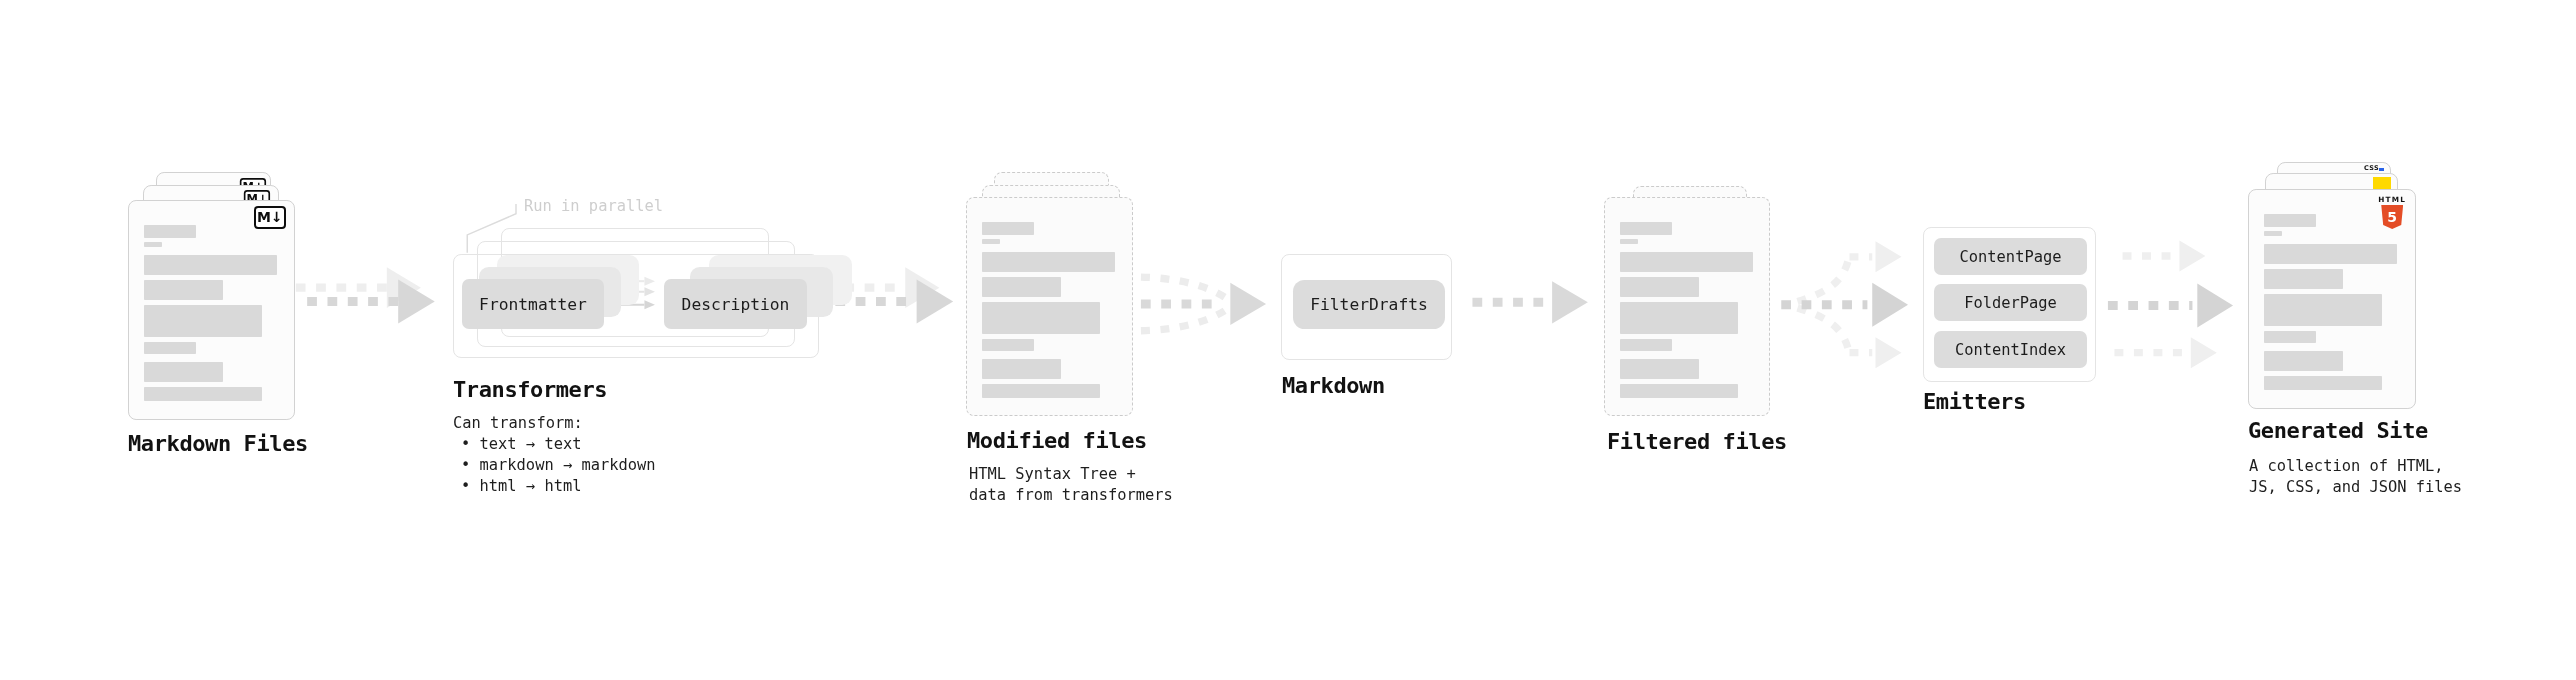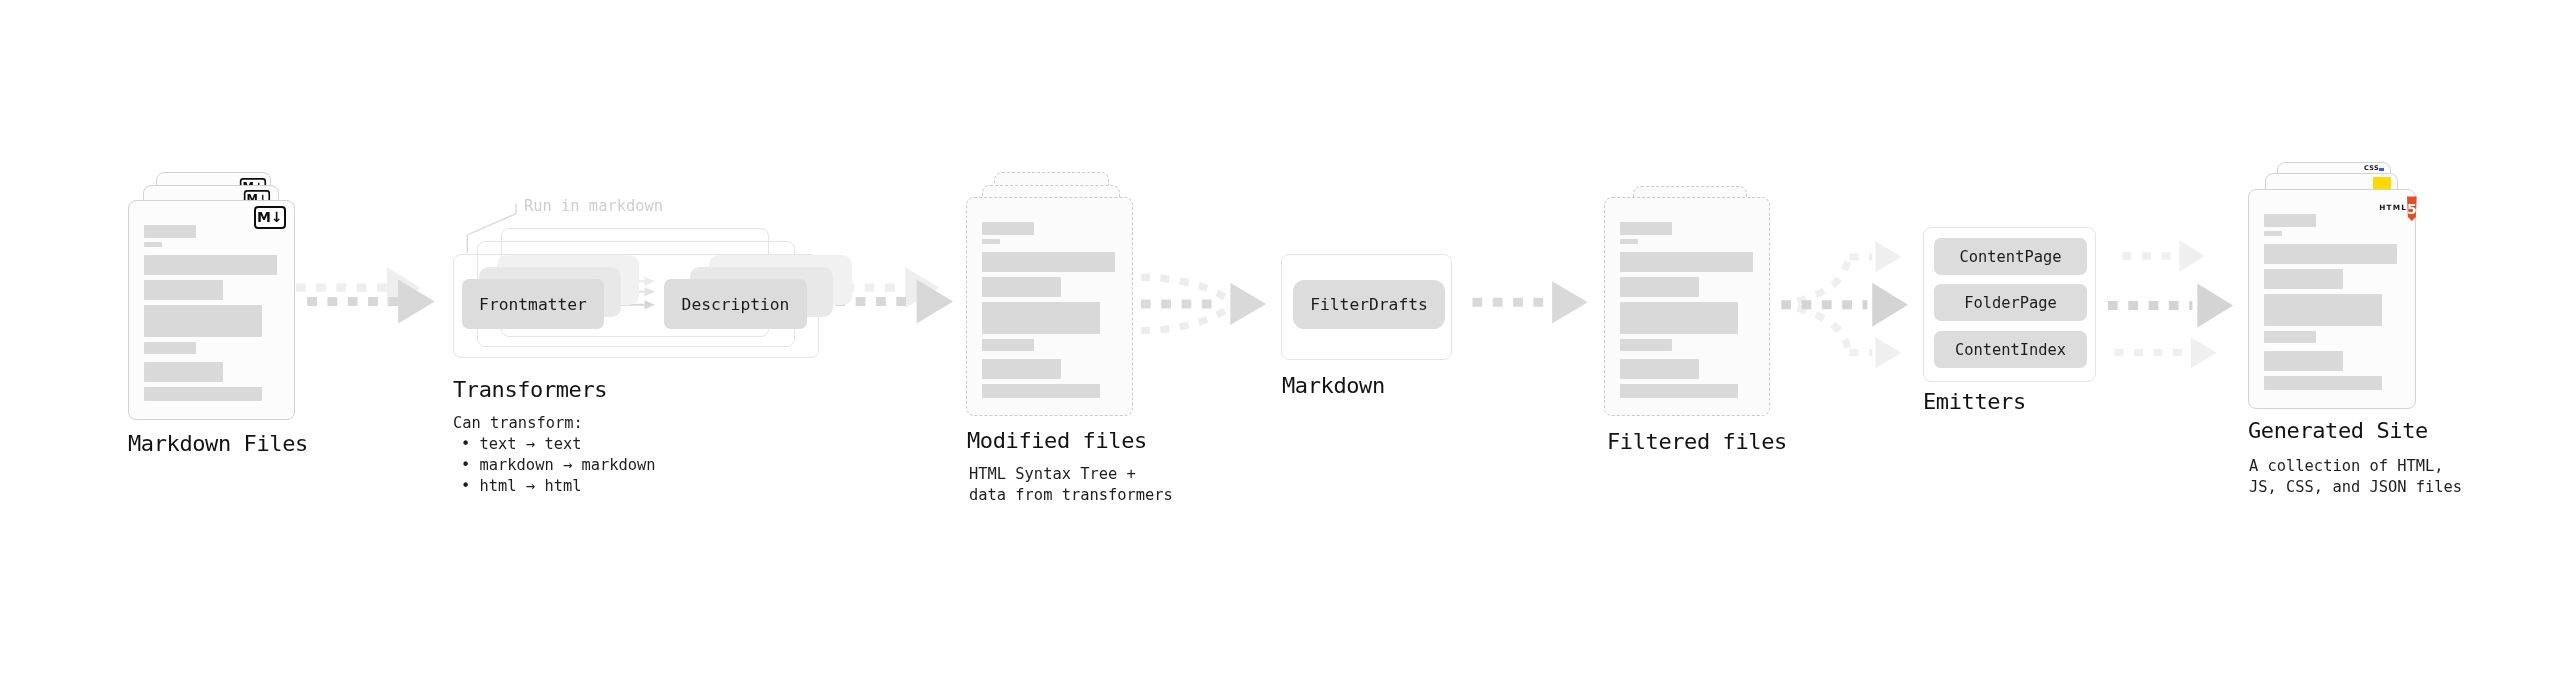--- a/index.html
+++ b/index.html
@@ -21,33 +21,33 @@
   .b8{width:118px;height:14px}
   
   .md-badge{position:absolute;width:28.4px;height:18.7px;border:2px solid #0d0d0d;border-radius:4.1px;background:#fff;
             color:#0d0d0d;font-weight:700;font-size:14px;display:flex;align-items:center;justify-content:center;
             font-family:"DejaVu Sans","Liberation Sans",sans-serif;}
   .md-badge.sm{transform:scale(.82);transform-origin:top right;}
   .css-badge{position:absolute;display:flex;flex-direction:row;align-items:center;width:19.5px;}
   .css-txt{font-size:6.5px;font-weight:700;color:#111;line-height:7.3px;letter-spacing:0.4px;font-family:"DejaVu Sans",sans-serif;}
   .css-bar{width:18px;height:3.3px;margin-top:0.8px;}
   .js-badge{position:absolute;width:18.7px;height:11.4px;}
-  .html5-logo{position:absolute;display:flex;flex-direction:row;align-items:center;width:26px;}
+  .html5-logo{position:absolute;display:flex;flex-direction:column;align-items:center;width:26px;}
   .html5-word{font-size:7.3px;font-weight:800;color:#111;letter-spacing:1.2px;line-height:8.1px;font-family:"DejaVu Sans",sans-serif;}
   .html5-shield{width:22px;height:24.4px;margin-top:0.8px;clip-path:polygon(0 0,100% 0,91% 84%,50% 100%,9% 84%);
                 display:flex;align-items:center;justify-content:center;color:#fff;font-weight:700;font-size:14px;
                 font-family:"DejaVu Sans",sans-serif;}
   
   .outline-box{position:absolute;border:1.2px solid #e4e4e4;border-radius:8.1px;box-sizing:border-box;background:transparent;}
   .gray-box{position:absolute;background:#dcdcdc;border-radius:7px;display:flex;align-items:center;justify-content:center;
             font-size:16.3px;color:#1c1c1c;font-weight:500;}
   .echo1{position:absolute;background:#e8e8e8;border-radius:9.8px;}
   .echo2{position:absolute;background:#f1f1f1;border-radius:9.8px;}
   
-  .stage-title{position:absolute;font-size:22px;font-weight:400;color:#121212;letter-spacing:-0.4px;white-space:nowrap;}
+  .stage-title{position:absolute;font-size:22px;font-weight:700;color:#121212;letter-spacing:-0.4px;white-space:nowrap;}
   .stage-sub{position:absolute;font-size:15.4px;color:#1e1e1e;line-height:21px;white-space:pre-line;}
   .desc-line{position:absolute;font-size:15.4px;color:#1e1e1e;line-height:21px;white-space:nowrap;}
   .annotation{position:absolute;font-size:15.4px;color:#cecece;white-space:nowrap;}
   svg{display:block;}
 </style>
 </head>
 <body>
 
 <div class="canvas">
 
@@ -136,21 +136,21 @@
       </span>
     </div>
   </div>
   <div class="stage-title" style="left:128px;top:431px">Markdown Files</div>
 
   <div>
     <div class="outline-box" style="left:501px;top:228px;width:268px;height:109px"></div>
     <div class="outline-box" style="left:477px;top:241px;width:318px;height:106px"></div>
     <div class="outline-box" style="left:453px;top:254px;width:366px;height:104px"></div>
 
-    <div class="annotation" style="left:524px;top:197px">Run in markdown</div>
+    <div class="annotation" style="left:524px;top:197px">Run in parallel</div>
 
     <div class="echo2" style="left:497px;top:255px;width:142px;height:50px"></div>
     <div class="echo1" style="left:479px;top:267px;width:142px;height:50px"></div>
     <div class="gray-box" style="left:462px;top:279px;width:142px;height:50px">Frontmatter</div>
 
     <div class="echo2" style="left:709px;top:255px;width:143px;height:50px"></div>
     <div class="echo1" style="left:690px;top:267px;width:143px;height:50px"></div>
     <div class="gray-box" style="left:664px;top:279px;width:143px;height:50px">Description</div>
   </div>
   <div class="stage-title" style="left:453px;top:377px">Transformers</div>

